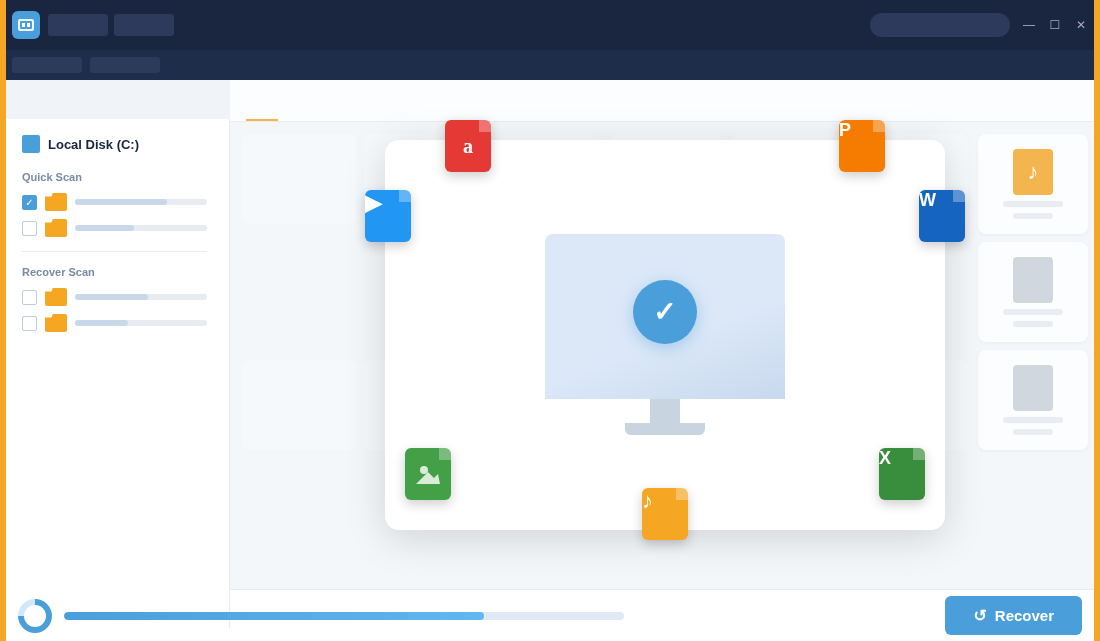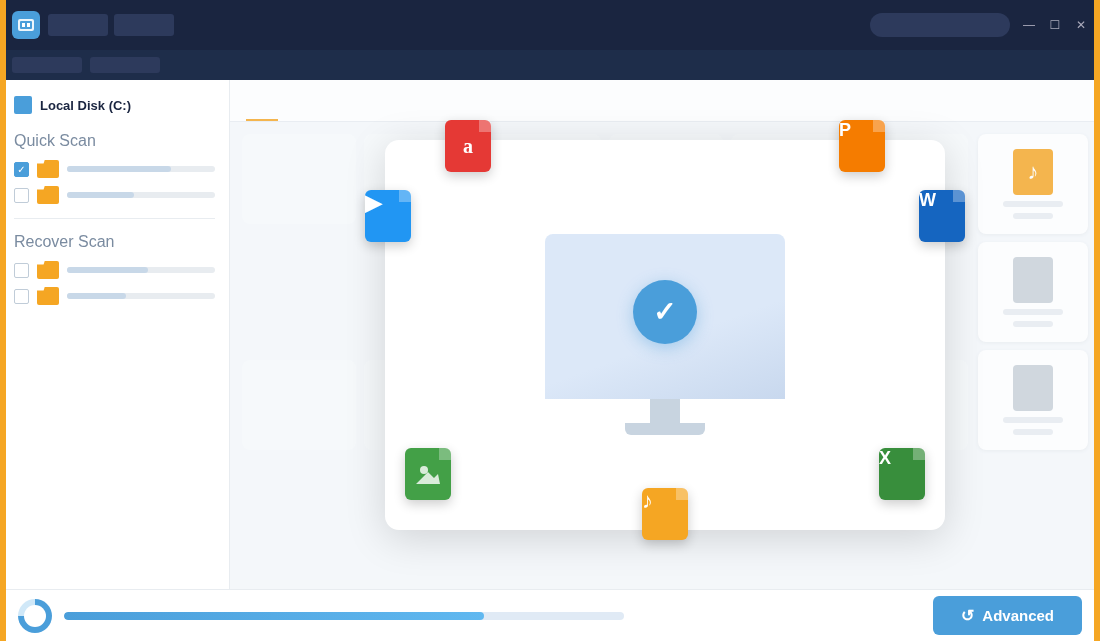--- a/index.html
+++ b/index.html
@@ -87,47 +87,48 @@
       width: 100%;
       height: calc(641px - 50px - 30px - 52px); 
     }
 
     
     .sidebar {
       width: 230px;
       min-width: 230px;
       background: #fff;
       border-right: 1px solid #e8ecf0;
-      padding: 16px 14px;
+      padding: 16px 22px;
       height: 100%;
       overflow: hidden;
+      margin-top: 39px;
     }
     .sidebar-drive {
       display: flex;
       align-items: center;
       gap: 8px;
       margin-bottom: 18px;
     }
     .drive-icon {
       width: 18px;
       height: 18px;
       background: #4a9eda;
       border-radius: 2px;
       flex-shrink: 0;
     }
     .drive-label {
       font-size: 13px;
       font-weight: 700;
       color: #1a2540;
     }
     .section-label {
-      font-size: 16px;
+      font-size: 11px;
       color: #7a8ba0;
       margin-bottom: 10px;
-      font-weight: 400;
+      font-weight: 700;
     }
     .scan-item {
       display: flex;
       align-items: center;
       gap: 8px;
       margin-bottom: 8px;
     }
     .checkbox {
       width: 15px;
       height: 15px;
@@ -690,15 +691,15 @@
   <div class="footer-left">
     <div class="progress-circle">
       <div class="progress-circle-inner"></div>
     </div>
     <div class="progress-bar-track">
       <div class="progress-bar-fill"></div>
     </div>
   </div>
   <button class="recover-btn">
     <span class="recover-icon">↺</span>
-    <span>Advanced</span>
+    <span>Recover</span>
   </button>
 </div>
 
 </body></html>

